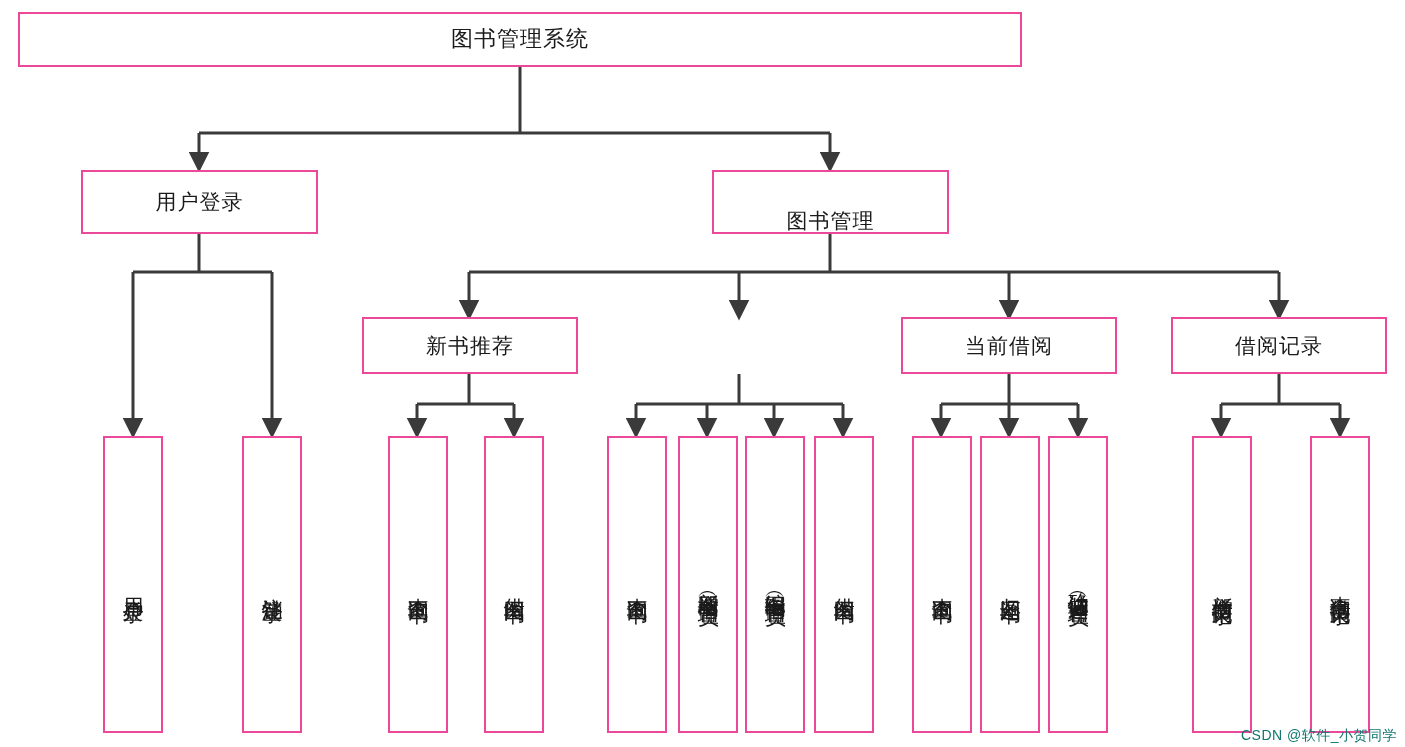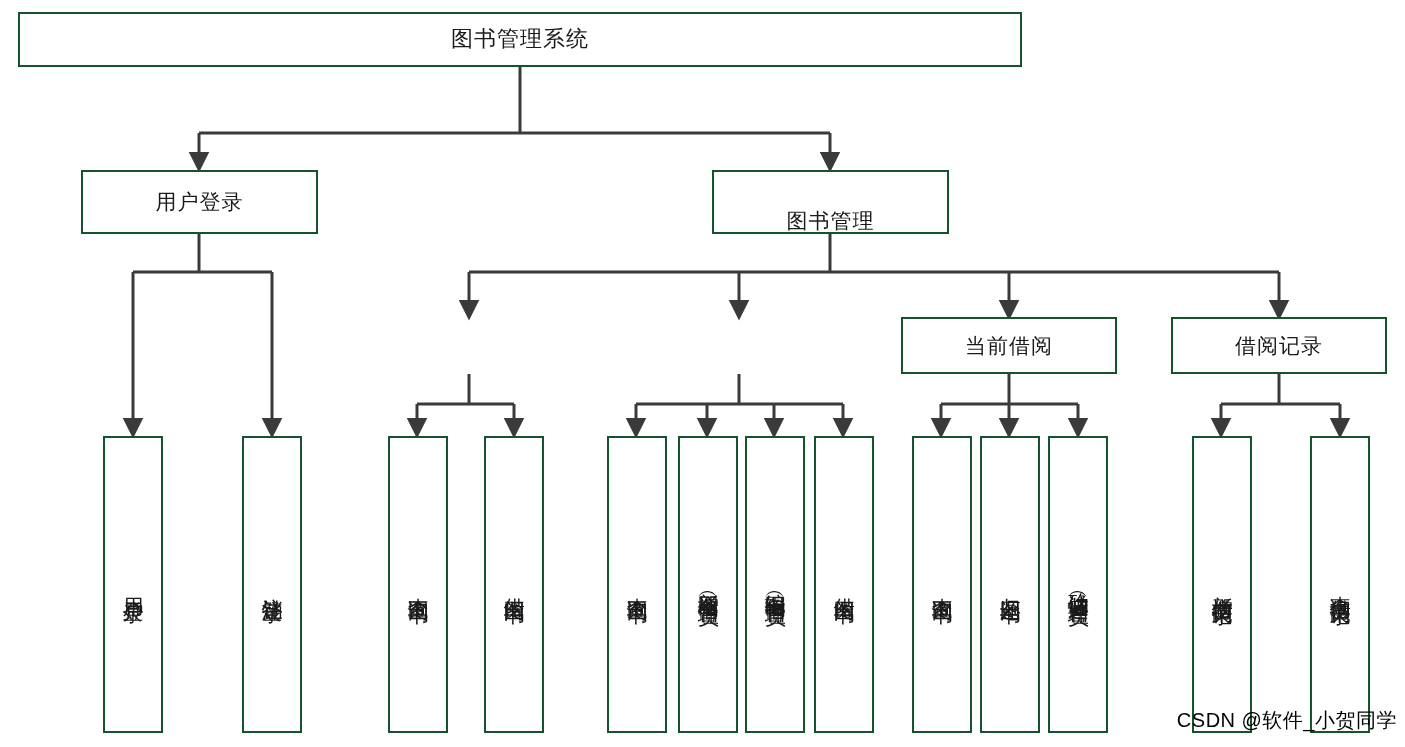--- a/index.html
+++ b/index.html
@@ -24,21 +24,21 @@
     top: 0;
     left: 0;
     width: 1405px;
     height: 747px;
     pointer-events: none;
   }
   .node {
     position: absolute;
     box-sizing: border-box;
     background: #ffffff;
-    border: 2px solid #14532d;
+    border: 2px solid #ec4899;
     display: flex;
     align-items: center;
     justify-content: center;
     color: #1a1a1a;
   }
   .node-h .node-label {
     font-size: 21px;
     line-height: 1.1;
     letter-spacing: 1px;
     white-space: nowrap;
@@ -52,23 +52,23 @@
     text-align: center;
     white-space: nowrap;
   }
   .node-root .node-label {
     font-size: 22px;
     letter-spacing: 1px;
   }
   .watermark {
     position: absolute;
     right: 8px;
-    bottom: 13px;
-    font-size: 20px;
-    color: #000000;
+    bottom: 2px;
+    font-size: 14px;
+    color: #0f766e;
     white-space: nowrap;
     letter-spacing: 0.5px;
   }
 </style>
 </head>
 <body>
 
 <div id="diagram-root">
 
   <svg class="connectors" viewBox="0 0 1405 747" xmlns="http://www.w3.org/2000/svg">
@@ -126,20 +126,23 @@
     <span class="node-label">图书管理系统</span>
   </div>
 
   <div class="node node-h" style="left:81px; top:170px; width:237px; height:64px;">
     <span class="node-label">用户登录</span>
   </div>
   <div class="node node-h" style="left:712px; top:170px; width:237px; height:64px;align-items:flex-end;">
     <span class="node-label">图书管理</span>
   </div>
 
+  <div class="node node-h" style="left:362px; top:317px; width:216px; height:57px;">
+    <span class="node-label">新书推荐</span>
+  </div>
   <div class="node node-h" style="left:1171px; top:317px; width:216px; height:57px;">
     <span class="node-label">借阅记录</span>
   </div>
   <div class="node node-h" style="left:901px; top:317px; width:216px; height:57px;">
     <span class="node-label">当前借阅</span>
   </div>
 
   <div class="node node-v" style="left:103px; top:436px; width:60px; height:297px;">
     <span class="node-label">用户登录</span>
   </div>

